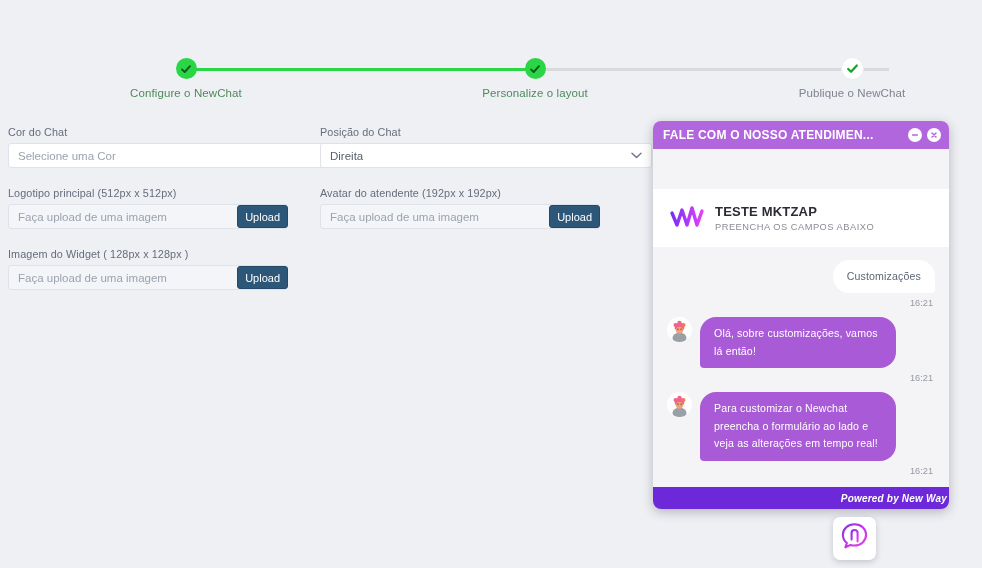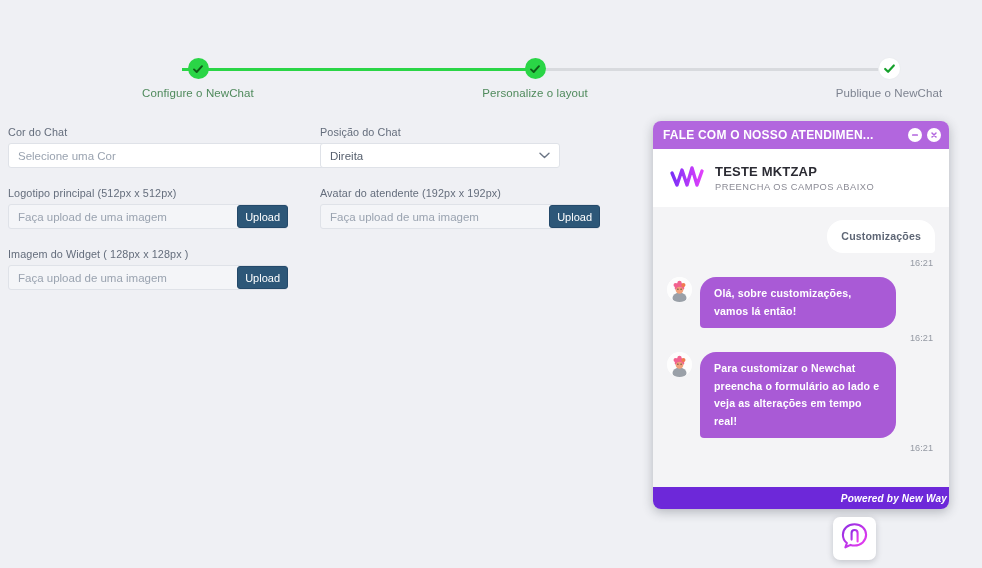--- a/index.html
+++ b/index.html
@@ -44,21 +44,21 @@
     display: flex; align-items: center; justify-content: center;
   }
   .step.done .dot { background: #2ad546; }
   .step.last .dot { background: #ffffff; box-shadow: 0 0 0 1px #eceef1; }
   .step .dot svg { display: block; }
   .step .lbl {
     margin-top: 8px; font-size: 11.5px; letter-spacing: .1px;
   }
   .step.done .lbl { color: #4f8a5c; }
   .step.last .lbl { color: #7d8390; }
-  .s1 { left: 198px; } .s2 { left: 535px; } .s3 { left: 889px; }
+  .s1 { left: 186px; } .s2 { left: 535px; } .s3 { left: 852px; }
 
   
   .form { position: absolute; top: 126px; left: 0; width: 640px; }
   .col { position: absolute; width: 280px; }
   .col-l { left: 8px; } .col-r { left: 320px; }
   .field { margin-bottom: 19px; }
   .field-label {
     font-size: 10.8px; color: #646d7c; margin-bottom: 5px; letter-spacing: .1px;
   }
   .input {
@@ -69,21 +69,21 @@
   .input.with-btn { width: 280px; padding-right: 0; position: relative; background: #f4f5f8; }
   .input.with-btn .ph { flex: 1; }
   .upload-btn {
     height: 23px; min-width: 44px; background: #2d5778; color: #fff;
     font-size: 11px; border-radius: 3px; display: flex; align-items: center;
     justify-content: center; padding: 0 7px; cursor: pointer; margin-right: -1px;
     border: 1px solid #24496a;
   }
   .select {
     height: 25px; background: #fff; border: 1px solid #dfe2e8; border-radius: 3px;
-    display: flex; align-items: center; padding: 0 9px; width: 240px;
+    display: flex; align-items: center; padding: 0 9px; width: 332px;
     font-size: 11.5px; color: #57606e; justify-content: space-between; cursor: pointer;
   }
   .chev { color: #6b7585; font-size: 10px; }
 
   
   .widget {
     position: absolute; left: 653px; top: 121px; width: 296px; height: 388px;
     border-radius: 8px; background: #f4f4f6;
     box-shadow: 0 3px 11px rgba(40,45,60,.30);
     overflow: hidden; display: flex; flex-direction: column;
@@ -96,30 +96,30 @@
     color: #fff; font-size: 12px; font-weight: bold; letter-spacing: .2px;
     flex: 1; white-space: nowrap; overflow: hidden;
   }
   .w-ico {
     width: 14px; height: 14px; border-radius: 50%; background: #fff;
     display: flex; align-items: center; justify-content: center;
     margin-left: 5px; cursor: pointer; flex-shrink: 0;
   }
   .w-brand {
     background: #fff; height: 58px; display: flex; align-items: center;
-    padding: 8px 16px; flex-shrink: 0;
+    padding: 8px 16px; flex-shrink: 0; margin-top: 40px;
   }
   .w-logo { width: 40px; flex-shrink: 0; display: flex; align-items: center; }
   .w-brand-txt { margin-left: 6px; }
   .w-brand-name { font-size: 13px; font-weight: bold; color: #2b2b33; letter-spacing: .2px; }
   .w-brand-sub { font-size: 9.3px; color: #8b8b95; letter-spacing: .5px; margin-top: 3px; }
   .w-body {
     flex: 1; background: #f4f4f6; padding: 13px 14px 0; overflow: hidden;
   }
-  .msg-row { display: flex; margin-bottom: 0; font-weight: bold; }
+  .msg-row { display: flex; margin-bottom: 0; }
   .msg-row.out { justify-content: flex-end; }
   .msg-row.in { justify-content: flex-start; align-items: flex-start; }
   .bubble {
     max-width: 196px; border-radius: 16px; padding: 8px 14px;
     font-size: 10.6px; line-height: 1.65; letter-spacing: .15px;
   }
   .bubble.out { background: #fff; color: #5e6675; border-bottom-right-radius: 4px; }
   .bubble.in { background: #a95ad6; color: #fff; border-bottom-left-radius: 4px; }
   .stamp {
     font-size: 9.2px; color: #9499a3; text-align: right; margin: 5px 2px 9px 0;

